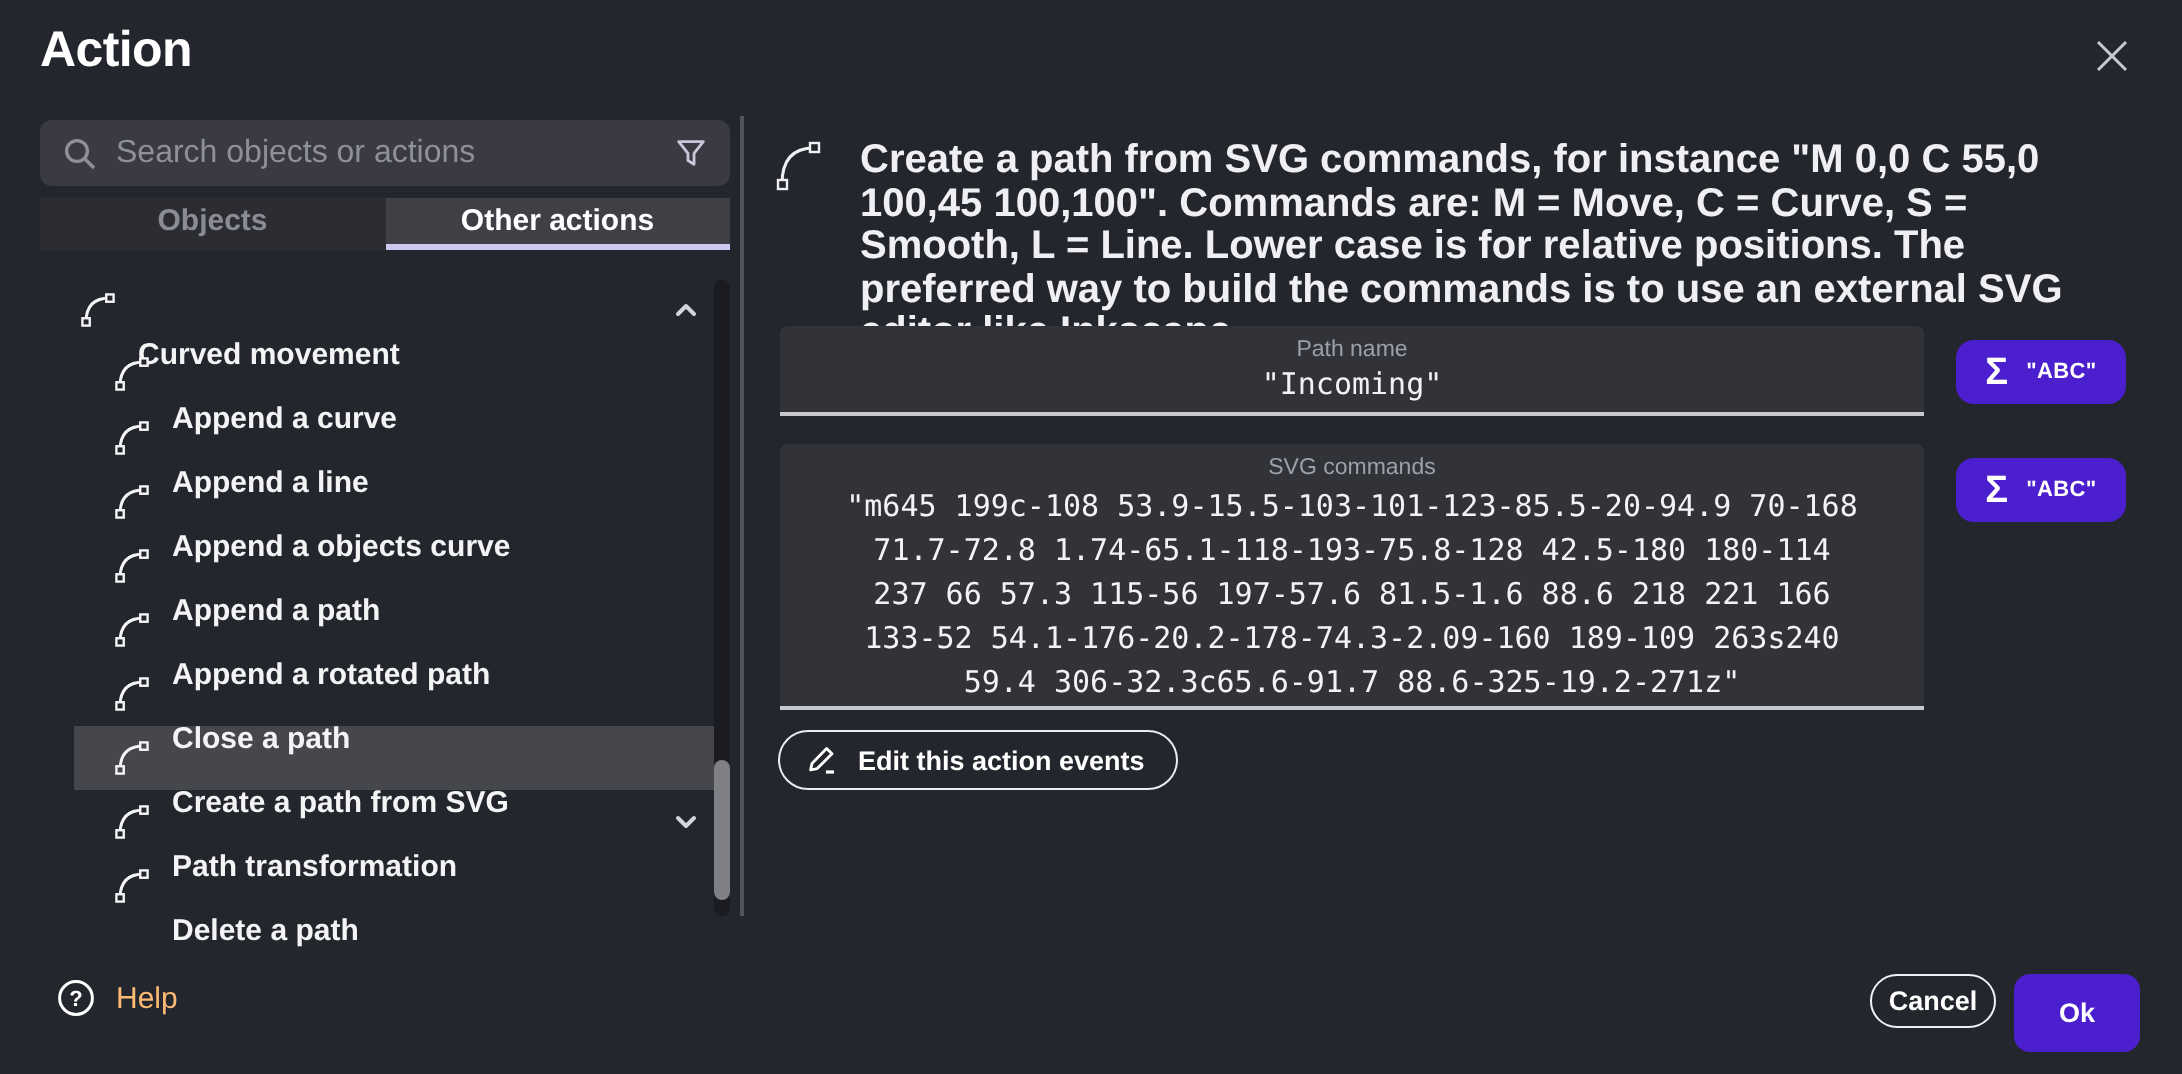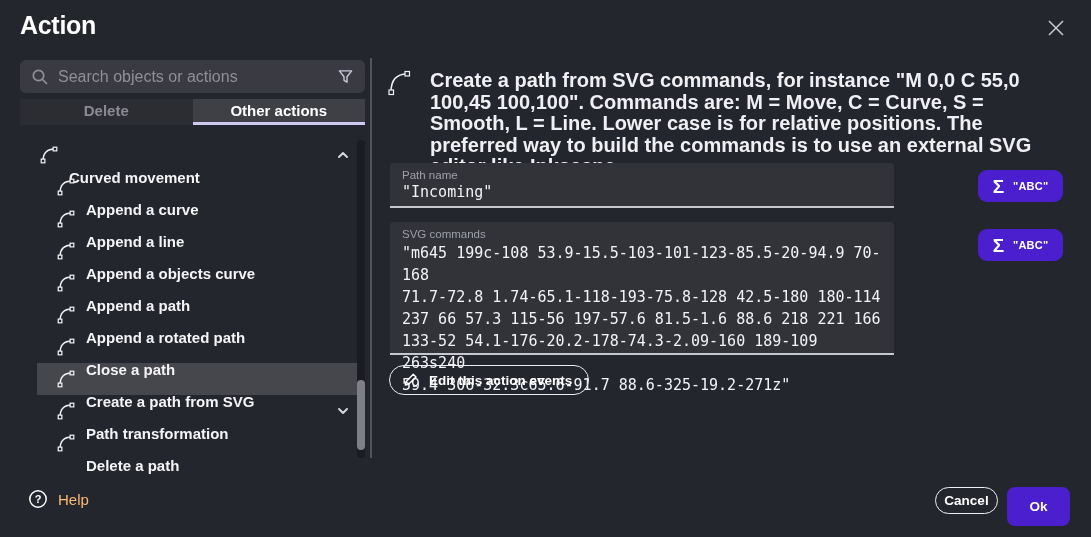--- a/index.html
+++ b/index.html
@@ -51,21 +51,21 @@
 
   
   .scroll-track { position:absolute; left:357px; top:140px; width:8px; height:318px; background:#1b1c22; border-radius:4px; }
   .scroll-thumb { position:absolute; left:0; top:240px; width:8px; height:70px; background:#7f8085; border-radius:4px; }
   .divider { position:absolute; left:370px; top:58px; width:2px; height:400px; background:#53545b; }
 
   
   .desc-icon { position:absolute; left:385px; top:66px; }
   .desc-text { position:absolute; left:430px; top:70px; width:618px; font-size:20px; font-weight:700; line-height:21.5px; color:#f0f0f4; }
 
-  .field { position:absolute; left:390px; width:504px; background:#323339; border-bottom:2px solid #c7c8cd; border-radius:4px 4px 0 0; padding:6px 12px 0 12px; }
+  .field { position:absolute; left:390px; width:572px; background:#323339; border-bottom:2px solid #c7c8cd; border-radius:4px 4px 0 0; padding:6px 12px 0 12px;text-align:center; }
   .field .field-label { font-size:11.5px; color:#9da0a8; }
   .field .field-value { font-family:"DejaVu Sans Mono", monospace; font-size:15px; color:#f2f3f5; margin-top:2px; white-space:pre-wrap; }
   .field-pathname { top:163px; height:45px; }
   .field-svg { top:222px; height:133px; }
   .field-svg .field-value { line-height:22px; }
 
   .expr-btn {
     position:absolute; left:978px; width:85px; height:32px;
     background:#4b1fcd; border-radius:9px; border:none; cursor:pointer;
     display:flex; align-items:center; justify-content:center; gap:9px; color:#ffffff;
@@ -126,21 +126,21 @@
     <input type="text" placeholder="Search objects or actions" style="">
     <span>
       <svg width="17" height="17" viewBox="0 0 18 18" fill="none">
           <path d="M2.5 3 H15.5 L10.6 9.2 V15 L7.4 13 V9.2 Z" stroke="#c9c8da" stroke-width="1.5" stroke-linejoin="round"></path>
         </svg>
     </span>
   </div>
 
   <div class="tabs">
     <div class="tab inactive">
-      <div class="tab-label">Delete</div>
+      <div class="tab-label">Objects</div>
       <div class="underline"></div>
     </div>
     <div class="tab active">
       <div class="tab-label">Other actions</div>
       <div class="underline"></div>
     </div>
   </div>
 
   <div class="list">
 

